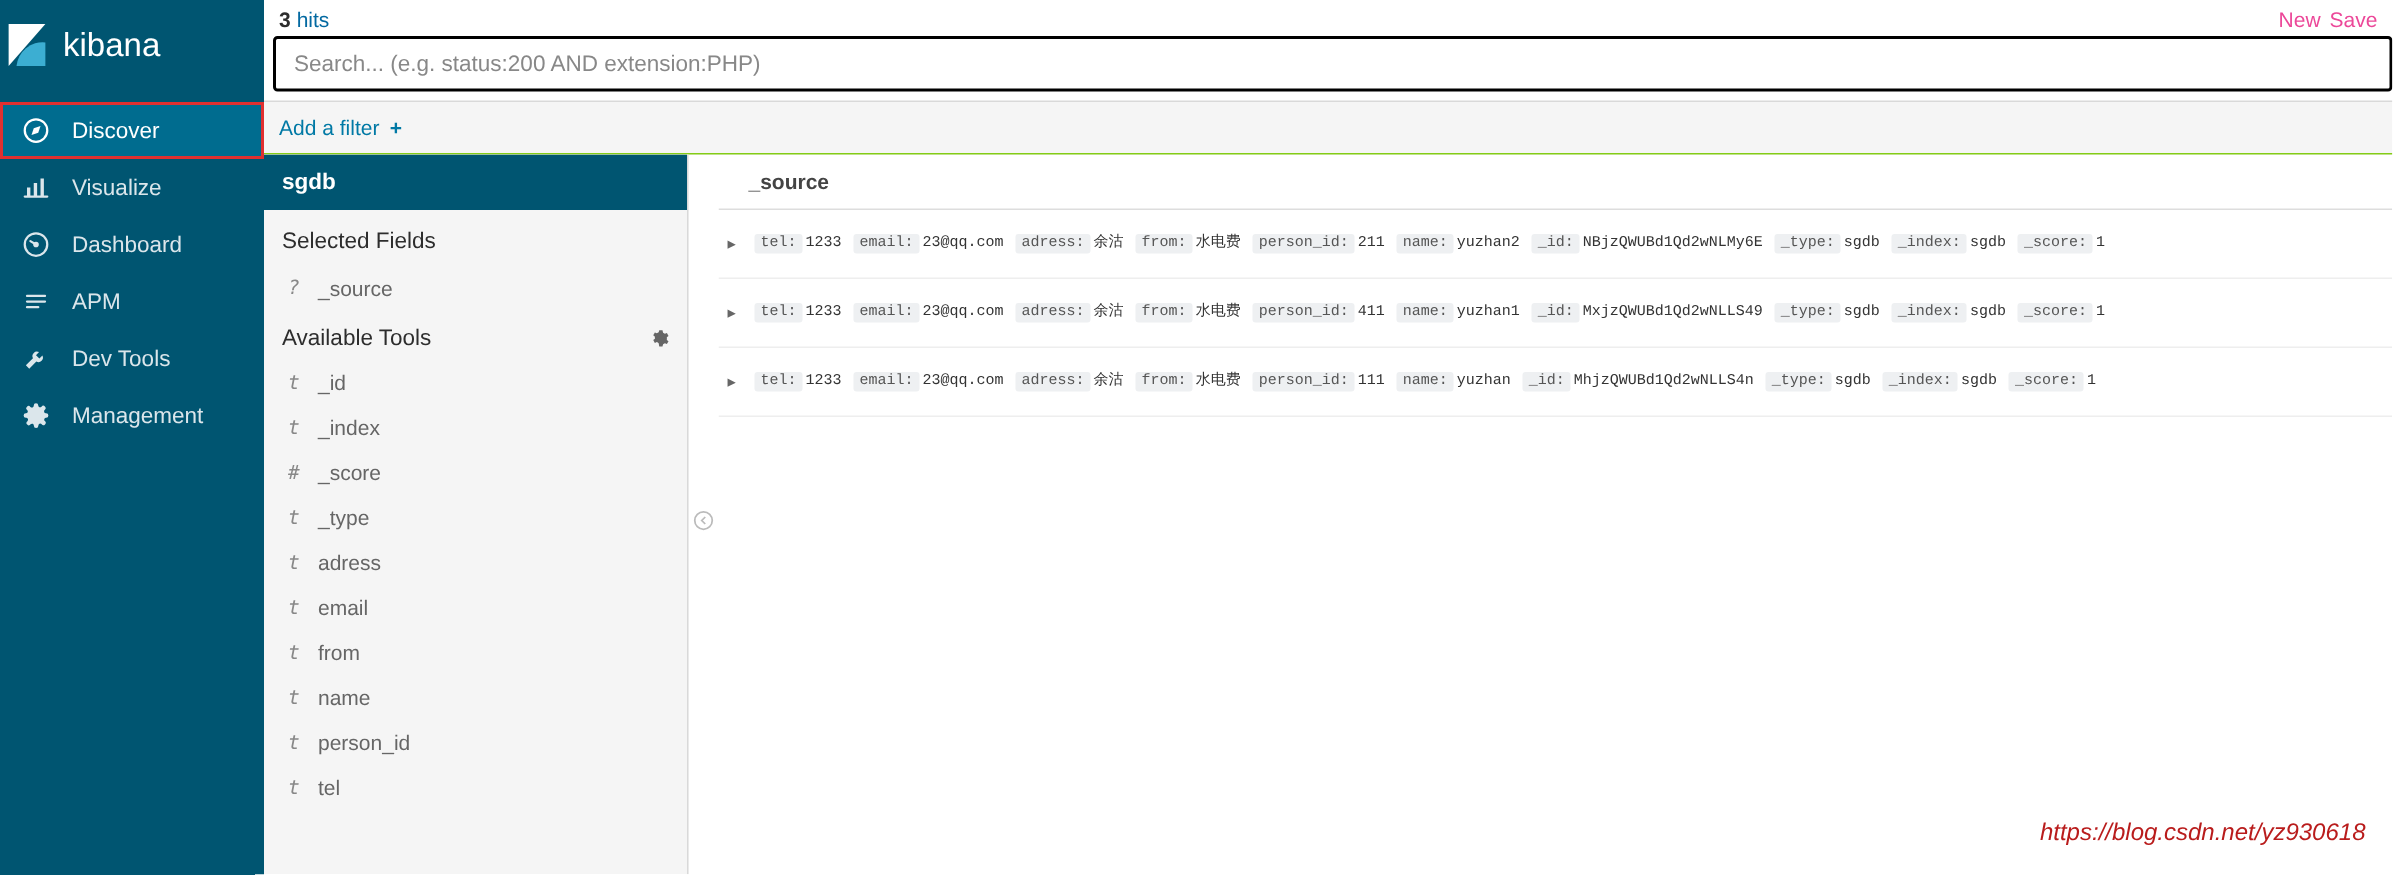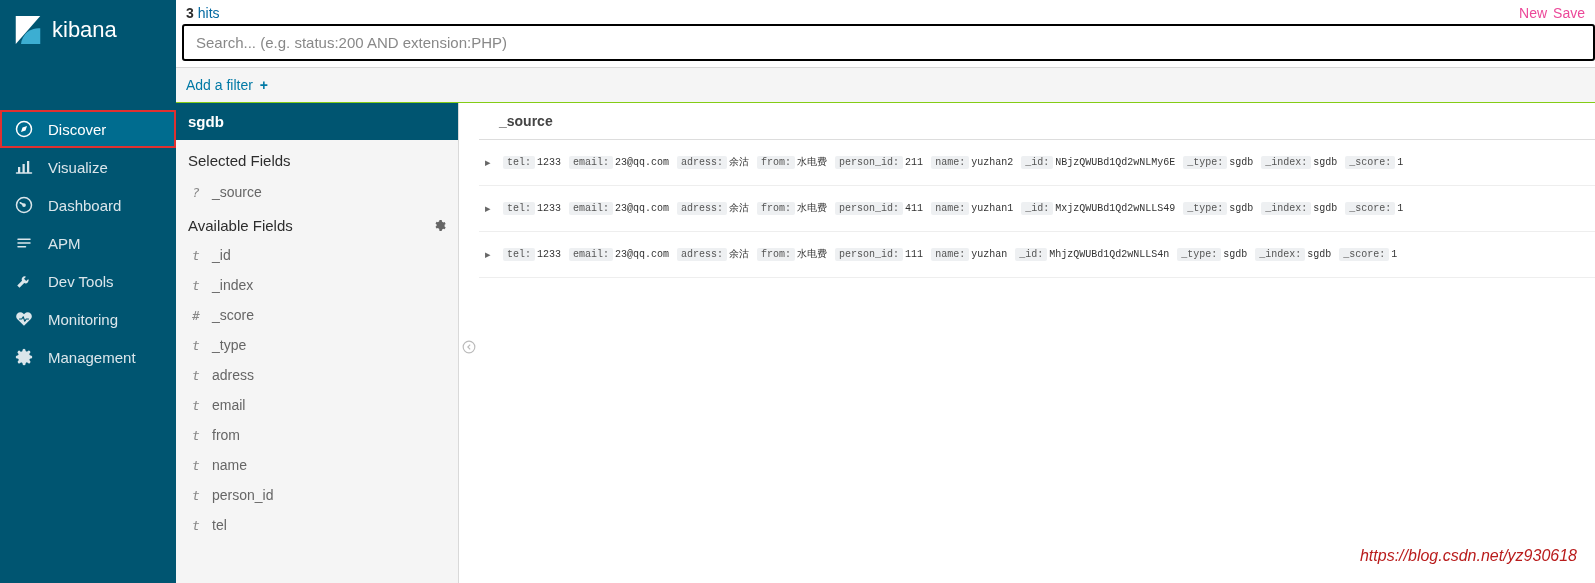--- a/index.html
+++ b/index.html
@@ -1,22 +1,22 @@
 <!DOCTYPE html>
 <html><head>
 <meta charset="utf-8">
 <style>
 * { margin: 0; padding: 0; box-sizing: border-box; }
 body { font-family: -apple-system, BlinkMacSystemFont, "Segoe UI", Helvetica, Arial, sans-serif; font-size: 14px; color: #2d2d2d; background: #fff; overflow: hidden; }
 .app { display: flex; width: 1595px; height: 583px; }
 .sidebar { width: 176px; background: #005571; color: #fff; display: flex; flex-direction: column; flex-shrink: 0; }
-.logo-row { display: flex; align-items: center; padding: 14px 14px 22px 14px; }
+.logo-row { display: flex; align-items: center; padding: 14px 14px 22px 4px; }
 .logo-svg { width: 28px; height: 32px; flex-shrink: 0; }
 .logo-text { font-size: 22px; margin-left: 10px; font-weight: 400; color: #fff; }
-.nav { display: flex; flex-direction: column; margin-top: 42px; }
+.nav { display: flex; flex-direction: column; }
 .nav-item { display: flex; align-items: center; padding: 9px 14px; cursor: pointer; color: #dbe6eb; }
 .nav-item .icon { width: 20px; height: 20px; display: flex; align-items: center; justify-content: center; margin-right: 14px; flex-shrink: 0; }
 .nav-item.active { background: #006c8f; color: #fff; }
 .nav-item.highlighted { outline: 2px solid #e03030; outline-offset: -2px; }
 .nav-item span.lbl { font-size: 15px; }
 .main { flex: 1; display: flex; flex-direction: column; overflow: hidden; }
 .topbar { display: flex; flex-direction: column; border-bottom: 1px solid #d9d9d9; }
 .hits-row { display: flex; align-items: baseline; padding: 5px 10px 3px 10px; }
 .hits-count { font-weight: 700; margin-right: 4px; }
 .hits-label { color: #0369a1; text-align: right; }
@@ -105,29 +105,20 @@
           <span class="icon">
             <svg width="18" height="18" viewBox="0 0 24 24" fill="none" stroke="currentColor" stroke-width="2" stroke-linecap="round" stroke-linejoin="round">
               <path d="M14.7 6.3a4 4 0 0 0-5.4 5.4L3 18l3 3 6.3-6.3a4 4 0 0 0 5.4-5.4L15 12l-3-3 2.7-2.7z" fill="currentColor" stroke="none"></path>
             </svg>
           </span>
           <span class="lbl">Dev Tools</span>
         </div>
         <div class="nav-item">
           <span class="icon">
             <svg width="18" height="18" viewBox="0 0 24 24" fill="none" stroke="currentColor" stroke-width="2" stroke-linecap="round" stroke-linejoin="round">
-              <path d="M20.8 4.6a5.5 5.5 0 0 0-7.8 0L12 5.6l-1-1a5.5 5.5 0 0 0-7.8 7.8L12 21l8.8-8.6a5.5 5.5 0 0 0 0-7.8z" fill="currentColor" stroke="none"></path>
-              <polyline points="6 12 9 12 11 9 13 15 15 12 18 12" stroke="#005571" stroke-width="1.5" fill="none"></polyline>
-            </svg>
-          </span>
-          <span class="lbl">Monitoring</span>
-        </div>
-        <div class="nav-item">
-          <span class="icon">
-            <svg width="18" height="18" viewBox="0 0 24 24" fill="none" stroke="currentColor" stroke-width="2" stroke-linecap="round" stroke-linejoin="round">
               <circle cx="12" cy="12" r="3"></circle>
               <path d="M19.4 15a1.7 1.7 0 0 0 .3 1.8l.1.1a2 2 0 1 1-2.8 2.8l-.1-.1a1.7 1.7 0 0 0-1.8-.3 1.7 1.7 0 0 0-1 1.5V21a2 2 0 0 1-4 0v-.1a1.7 1.7 0 0 0-1-1.5 1.7 1.7 0 0 0-1.8.3l-.1.1a2 2 0 1 1-2.8-2.8l.1-.1a1.7 1.7 0 0 0 .3-1.8 1.7 1.7 0 0 0-1.5-1H3a2 2 0 0 1 0-4h.1a1.7 1.7 0 0 0 1.5-1 1.7 1.7 0 0 0-.3-1.8l-.1-.1a2 2 0 1 1 2.8-2.8l.1.1a1.7 1.7 0 0 0 1.8.3H9a1.7 1.7 0 0 0 1-1.5V3a2 2 0 0 1 4 0v.1a1.7 1.7 0 0 0 1 1.5 1.7 1.7 0 0 0 1.8-.3l.1-.1a2 2 0 1 1 2.8 2.8l-.1.1a1.7 1.7 0 0 0-.3 1.8V9a1.7 1.7 0 0 0 1.5 1H21a2 2 0 0 1 0 4h-.1a1.7 1.7 0 0 0-1.5 1z" fill="currentColor" stroke="none"></path>
             </svg>
           </span>
           <span class="lbl">Management</span>
         </div>
       </div>
   </div>
 
   <div class="main">
@@ -155,21 +146,21 @@
       <div class="fields-panel">
         <div class="index-header">sgdb</div>
         <div class="fields-section-title">Selected Fields</div>
         <div id="selected-fields">
             <div class="field-row">
               <span class="field-type">?</span>
               <span>_source</span>
             </div>
           </div>
         <div class="avail-row">
-          <span class="avail-title">Available Fields</span>
+          <span class="avail-title">Available Tools</span>
           <span class="fields-gear">
             <svg width="13" height="13" viewBox="0 0 24 24" fill="#666">
                 <path d="M12 8a4 4 0 1 0 0 8 4 4 0 0 0 0-8zm9.4 4a7.6 7.6 0 0 0-.1-1.3l2.1-1.6-2-3.5-2.5 1a7.6 7.6 0 0 0-2.2-1.3L16 2h-4l-.7 2.6a7.6 7.6 0 0 0-2.2 1.3l-2.5-1-2 3.5 2.1 1.6a7.6 7.6 0 0 0 0 2.6l-2.1 1.6 2 3.5 2.5-1a7.6 7.6 0 0 0 2.2 1.3L12 22h4l.7-2.6a7.6 7.6 0 0 0 2.2-1.3l2.5 1 2-3.5-2.1-1.6c.1-.4.1-.9.1-1.3z"></path>
               </svg>
           </span>
         </div>
         <div id="available-fields">
             <div class="field-row">
               <span class="field-type">t</span>
               <span>_id</span>

